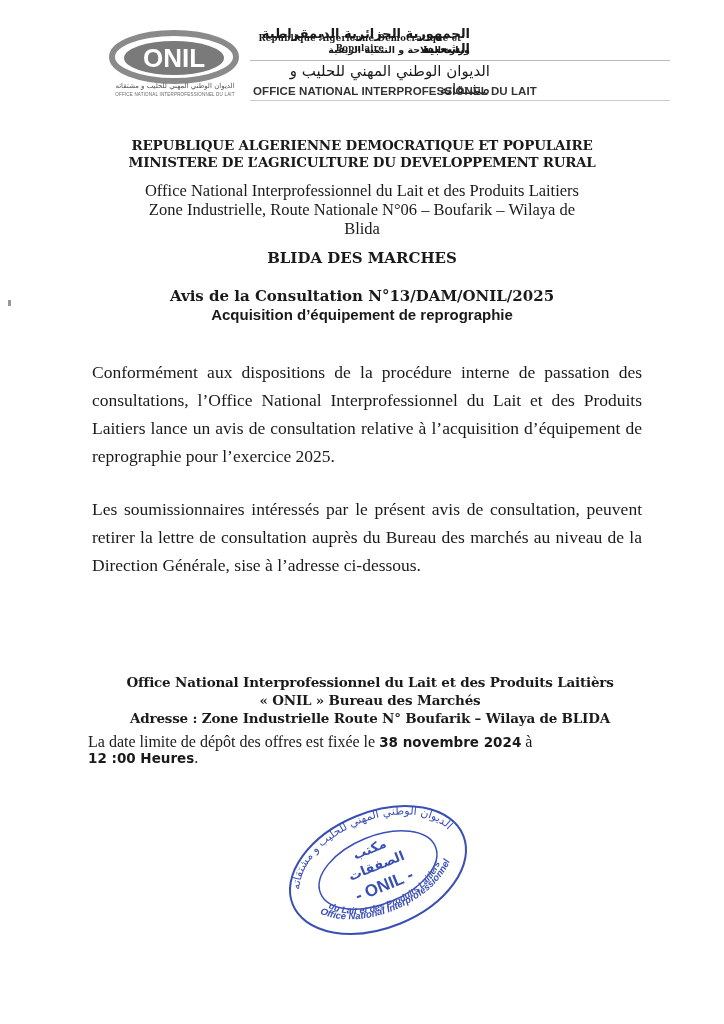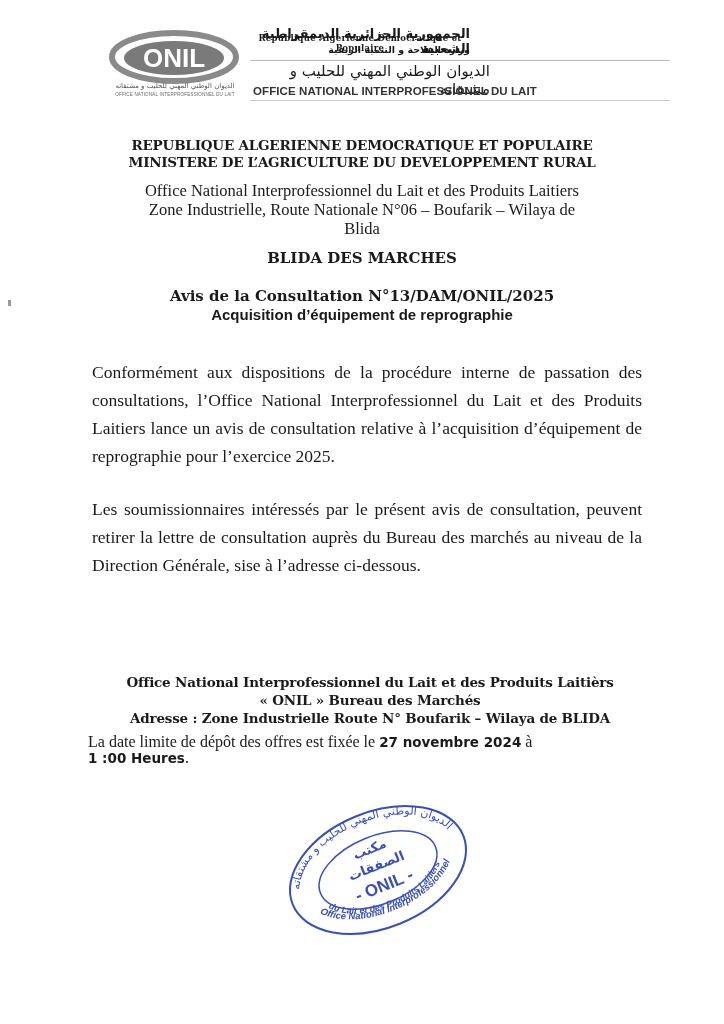--- a/index.html
+++ b/index.html
@@ -70,21 +70,21 @@
 <div class="abs para p1">Conformément aux dispositions de la procédure interne de passation des consultations, l’Office National Interprofessionnel du Lait et des Produits Laitiers lance un avis de consultation relative à l’acquisition d’équipement de reprographie pour l’exercice 2025.</div>
 <div class="abs para p2">Les soumissionnaires intéressés par le présent avis de consultation, peuvent retirer la lettre de consultation auprès du Bureau des marchés au niveau de la Direction Générale, sise à l’adresse ci-dessous.</div>
 
 <div class="abs addr">
   <div>Office National Interprofessionnel du Lait et des Produits Laitièrs</div>
   <div>« ONIL » Bureau des Marchés</div>
   <div>Adresse : Zone Industrielle Route N° Boufarik – Wilaya de BLIDA</div>
 </div>
 
 <div class="abs deadline">
-  <span>La date limite de dépôt des offres est fixée le </span><b>27 novembre 2024</b><span> à </span><br><b>1 :00 Heures</b><span>.</span>
+  <span>La date limite de dépôt des offres est fixée le </span><b>38 novembre 2024</b><span> à </span><br><b>12 :00 Heures</b><span>.</span>
 </div>
 
 <div class="abs stamp">
   <svg width="200" height="140" viewBox="0 0 200 140">
     <g transform="rotate(-22 100 70)" fill="none" stroke="#3a4fb5">
       <ellipse cx="100" cy="70" rx="92" ry="58" stroke-width="2"></ellipse>
       <ellipse cx="100" cy="70" rx="62" ry="34" stroke-width="1.5"></ellipse>
       <path id="stampTop" d="M 18 70 A 82 50 0 0 1 182 70" stroke="none"></path>
       <path id="stampBot" d="M 22 76 A 80 48 0 0 0 178 76" stroke="none"></path>
       <path id="stampBot2" d="M 36 80 A 66 38 0 0 0 164 80" stroke="none"></path>

